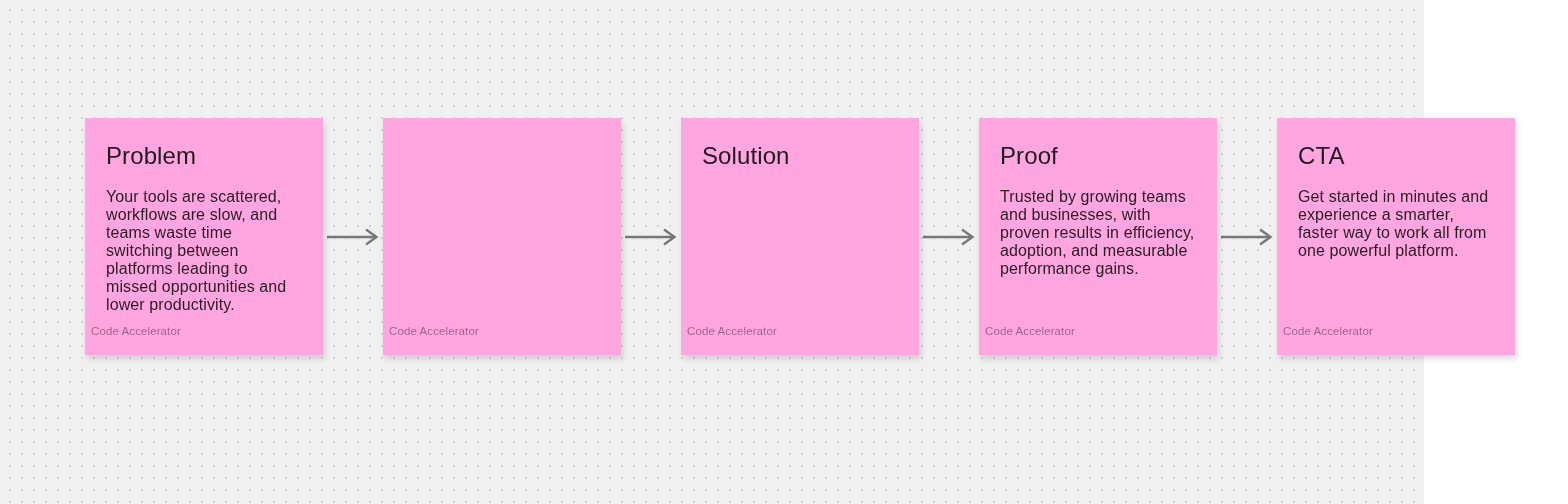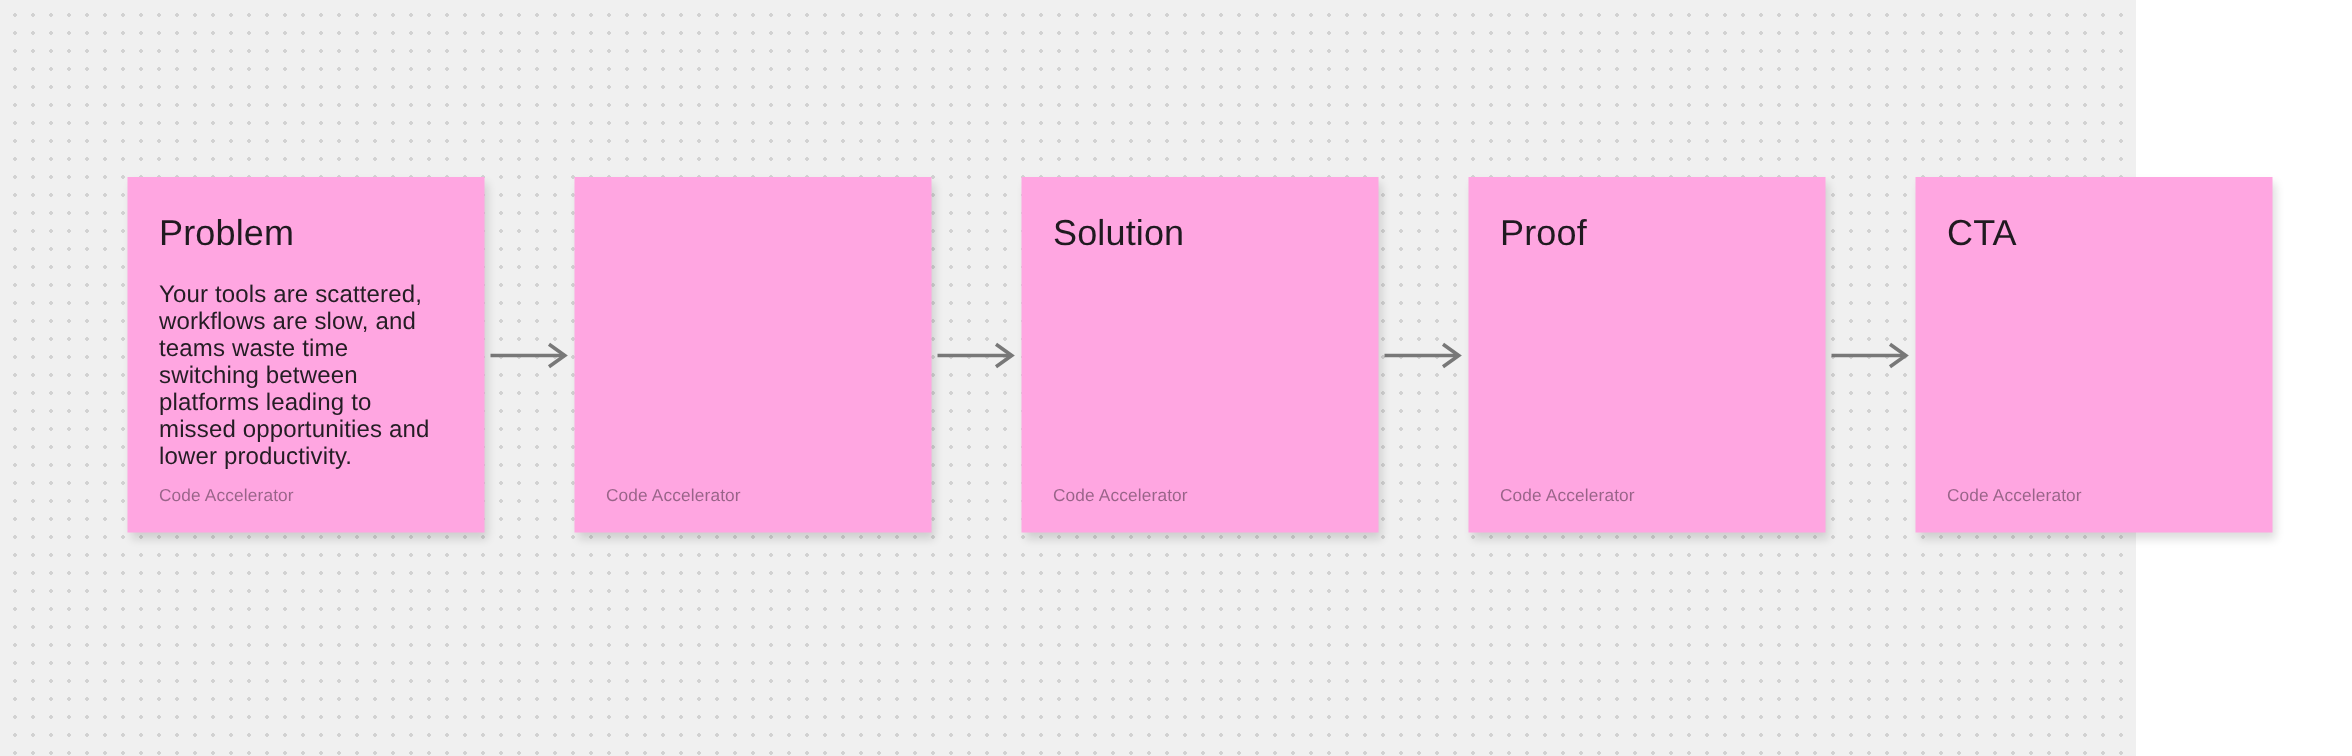--- a/index.html
+++ b/index.html
@@ -46,21 +46,21 @@
   }
   .sticky-body {
     font-size: 16px;
     line-height: 18px;
     color: #241d24;
     margin: 0;
     letter-spacing: 0.1px;
   }
   .sticky-author {
     position: absolute;
-    left: 21px;
+    left: 6px;
     bottom: 18px;
     font-size: 11.5px;
     color: rgba(40, 28, 40, 0.48);
     letter-spacing: 0.1px;
   }
   .connector {
     width: 60px;
     flex: 0 0 auto;
     display: flex;
     align-items: center;
@@ -107,29 +107,31 @@
 
     <div class="connector">
       <svg width="54" height="18" viewBox="0 0 54 18">
         <line x1="1" y1="9" x2="49" y2="9" stroke="#787878" stroke-width="2.4"></line>
         <polyline points="40,1.5 50.5,9 40,16.5" fill="none" stroke="#787878" stroke-width="2.4"></polyline>
       </svg>
     </div>
 
     <div class="sticky-note">
       <h2 class="sticky-title">Proof</h2>
+      <p class="sticky-body">Trusted by growing teams and businesses, with proven results in efficiency, adoption, and measurable performance gains.</p>
       <div class="sticky-author">Code Accelerator</div>
     </div>
 
     <div class="connector">
       <svg width="54" height="18" viewBox="0 0 54 18">
         <line x1="1" y1="9" x2="49" y2="9" stroke="#787878" stroke-width="2.4"></line>
         <polyline points="40,1.5 50.5,9 40,16.5" fill="none" stroke="#787878" stroke-width="2.4"></polyline>
       </svg>
     </div>
 
     <div class="sticky-note">
       <h2 class="sticky-title">CTA</h2>
+      <p class="sticky-body">Get started in minutes and experience a smarter, faster way to work all from one powerful platform.</p>
       <div class="sticky-author">Code Accelerator</div>
     </div>
 
   </div>
 </div>
 
 </body></html>

